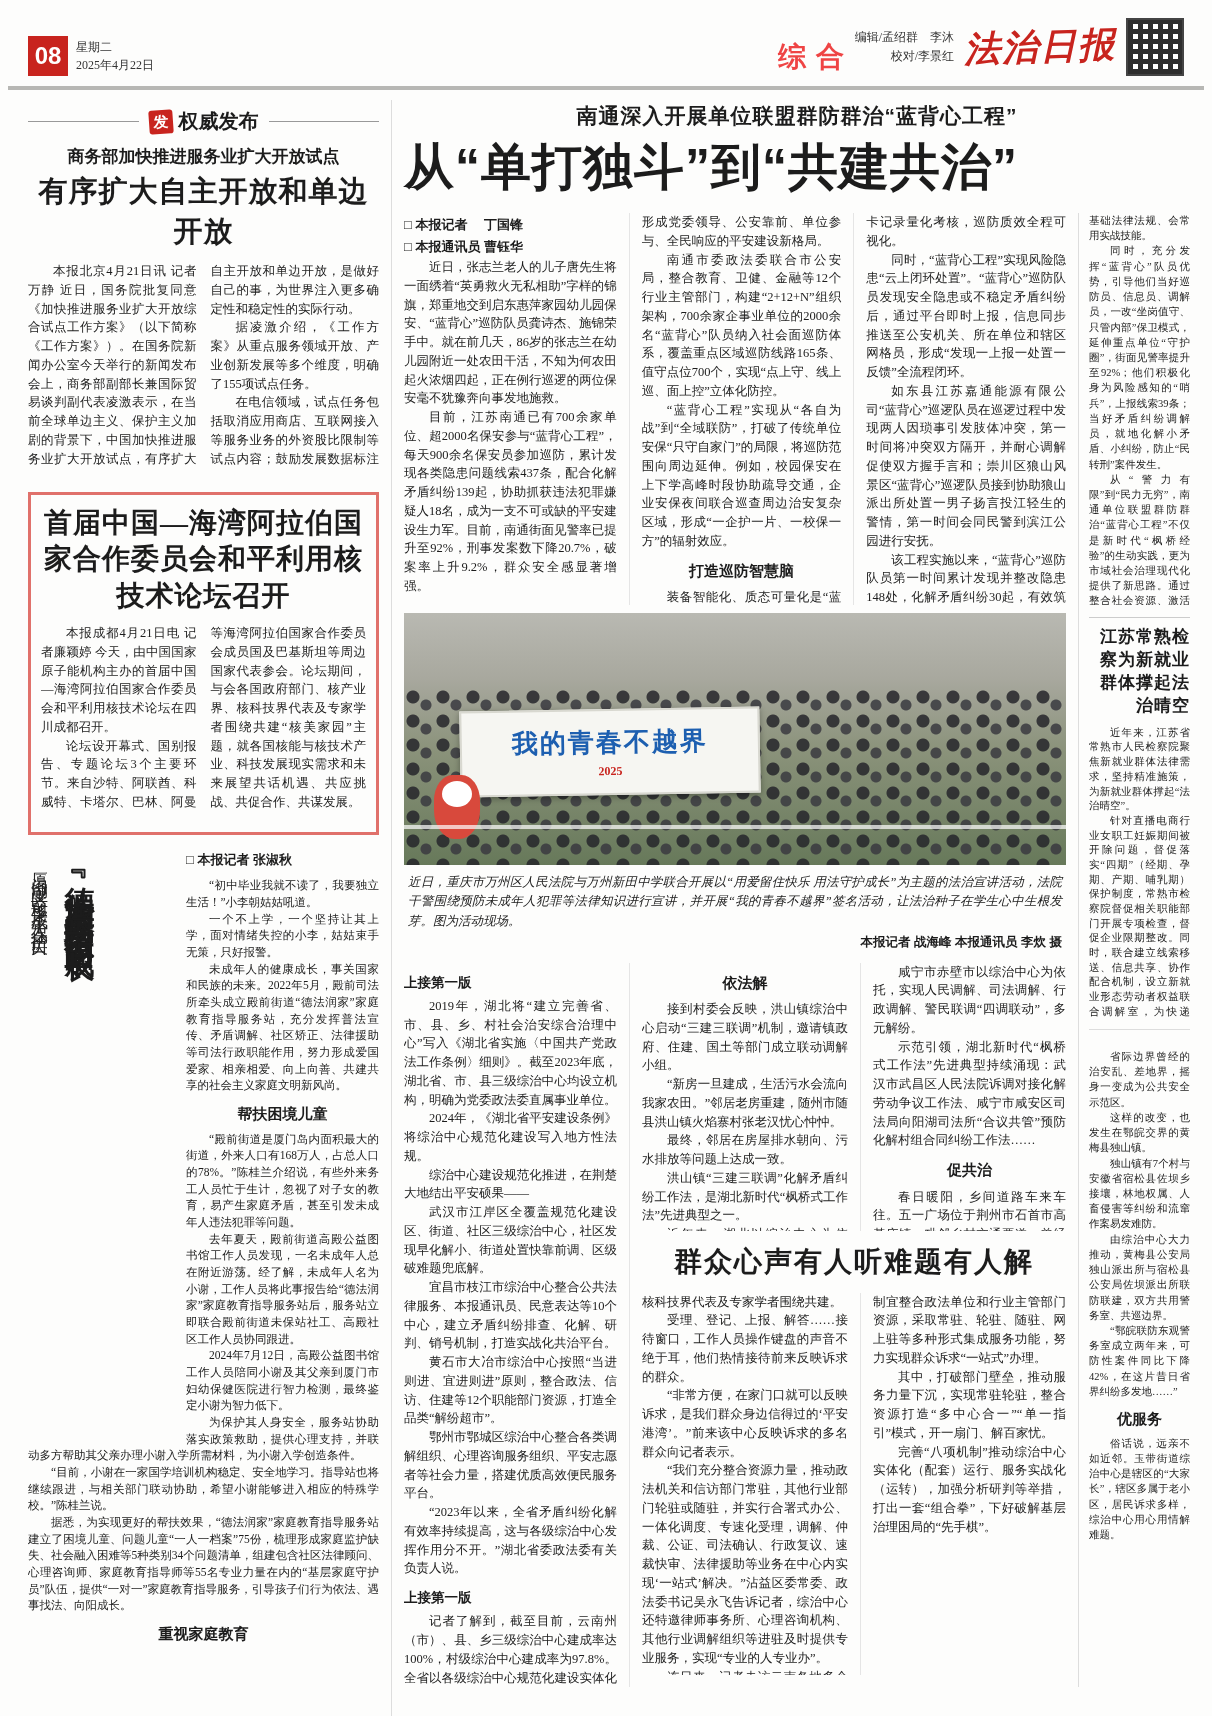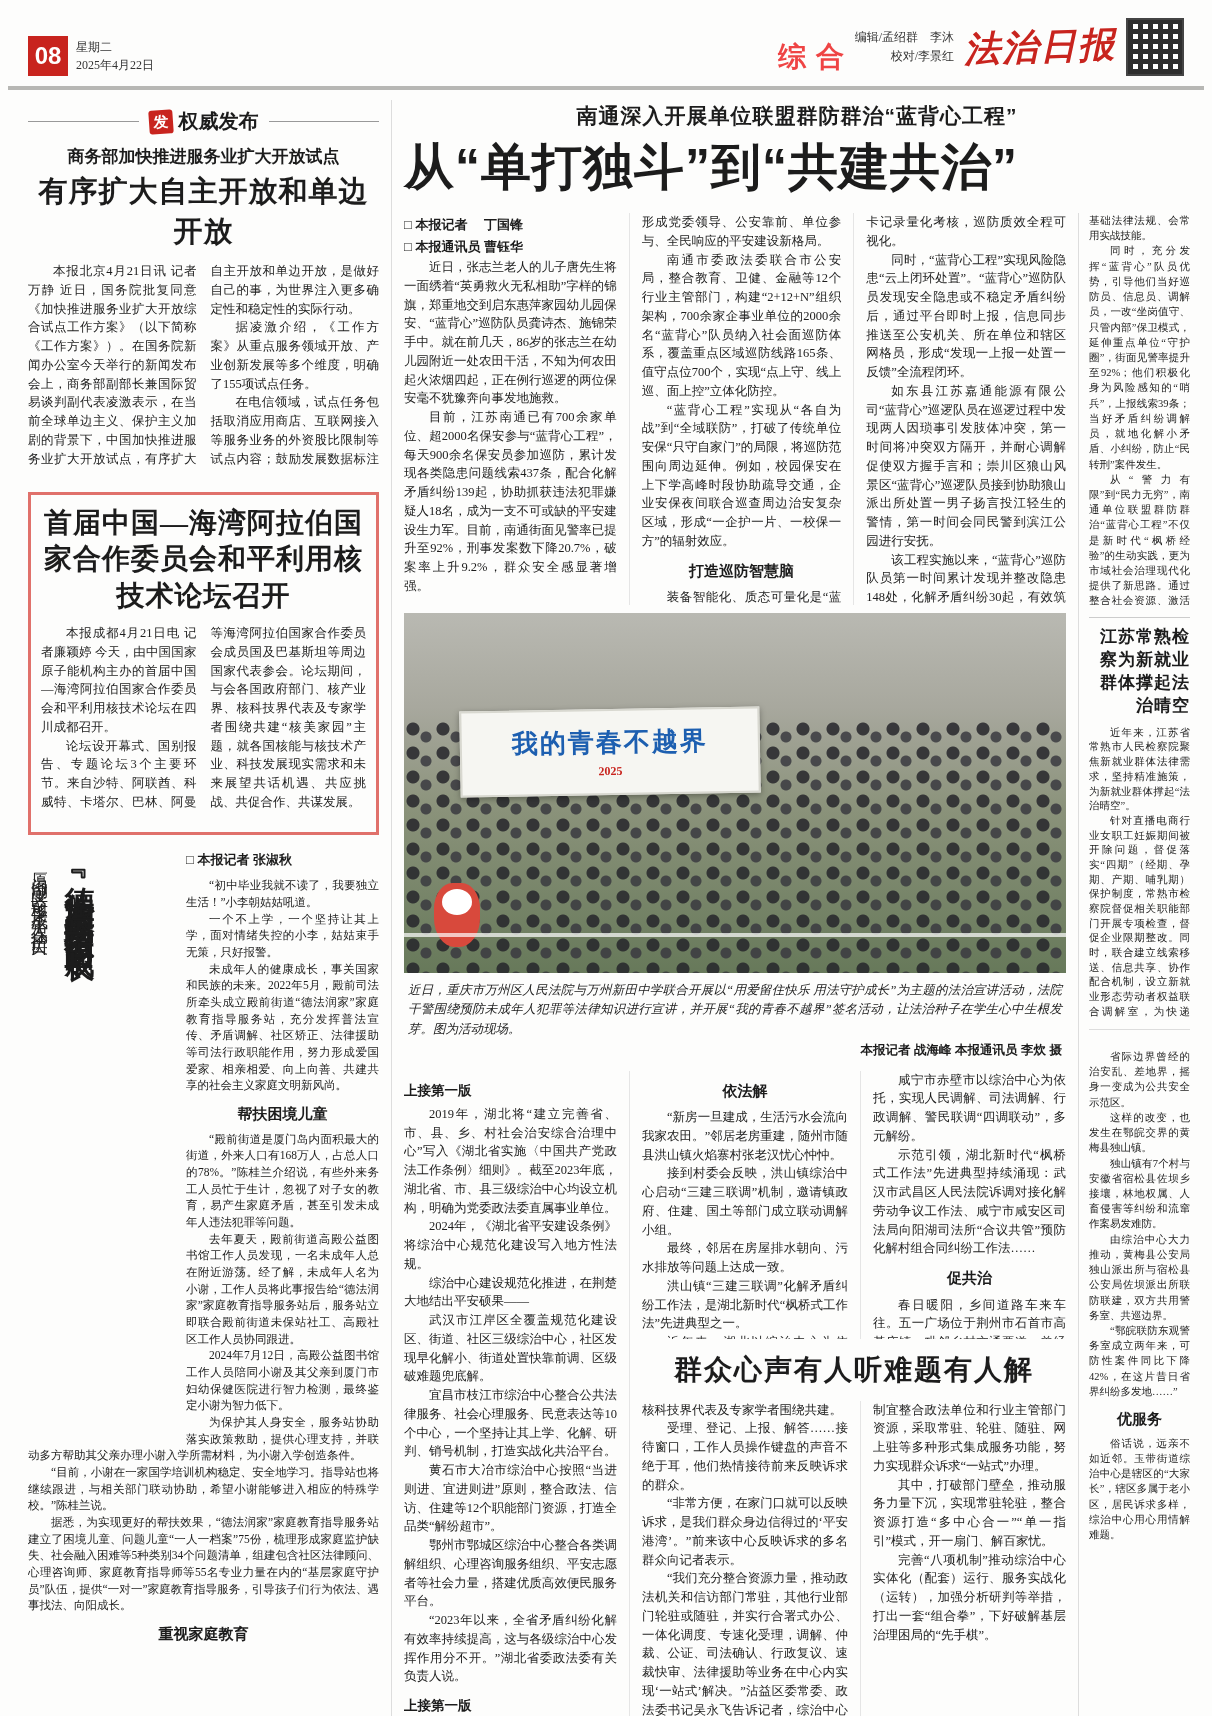--- a/index.html
+++ b/index.html
@@ -78,21 +78,21 @@
            font-family:"Liberation Sans",sans-serif; margin:4px 0 12px 0; }
   .m-row { display:flex; gap:12px; }
   .m-left { width:662px; flex:none; }
   .rail { flex:1; min-width:0; border-left:1px solid #ddd; padding-left:10px; }
   .m-cols { display:grid; grid-template-columns:1fr 1fr 1fr; column-gap:12px;
             height:392px; overflow:hidden; }
   .m-cols > div + div { border-left:1px solid #e5e5e5; padding-left:12px; }
   .rail-col4 { height:392px; overflow:hidden; }
   .rail-col4 p.blk, .rail-colD p.blk { font-size:10.5px; line-height:1.45; }
   
-  .photo { margin-top:8px; height:360px; position:relative; overflow:hidden;
+  .photo { margin-top:8px; height:252px; position:relative; overflow:hidden;
            background:linear-gradient(#b9b9b2 0%, #a8a89e 26%, #8a927a 55%, #67795a 100%);text-align:center; }
   .crowd { position:absolute; left:0; right:0; top:30%; bottom:0;
            background:
             radial-gradient(circle 7px at 9px 8px, #26262b 6px, transparent 7px),
             radial-gradient(circle 6px at 22px 16px, #3a3a40 5px, transparent 6px);
            background-size:30px 24px; opacity:.85; }
   .banner { position:absolute; left:56px; top:96px; width:300px; height:86px; background:#f6f6f2;
            border:2px solid #d8d8d0; transform:rotate(-1deg); display:flex; flex-direction:column;
            align-items:center; justify-content:center; gap:4px; box-shadow:0 2px 6px rgba(0,0,0,.35); }
   .banner-main { color:#1d5fb0; font-weight:bold; font-size:26px; letter-spacing:2px; }
@@ -242,33 +242,33 @@
             <div class="credit">本报记者 战海峰 本报通讯员 李炊 摄</div>
           </div>
 
           <div class="bottom">
             <div class="b-colA flow">
                 <p class="blk t-label">上接第一版</p>
                 <p class="blk t-p">2019年，湖北将“建立完善省、市、县、乡、村社会治安综合治理中心”写入《湖北省实施〈中国共产党政法工作条例〉细则》。截至2023年底，湖北省、市、县三级综治中心均设立机构，明确为党委政法委直属事业单位。</p>
                 <p class="blk t-p">2024年，《湖北省平安建设条例》将综治中心规范化建设写入地方性法规。</p>
                 <p class="blk t-p">综治中心建设规范化推进，在荆楚大地结出平安硕果——</p>
                 <p class="blk t-p">武汉市江岸区全覆盖规范化建设区、街道、社区三级综治中心，社区发现早化解小、街道处置快靠前调、区级破难题兜底解。</p>
-                <p class="blk t-p">宜昌市枝江市综治中心整合公共法律服务、社会心理服务、民意表达等10个中心，一个坚持让其上学、化解、研判、销号机制，打造实战化共治平台。</p>
+                <p class="blk t-p">宜昌市枝江市综治中心整合公共法律服务、本报通讯员、民意表达等10个中心，建立矛盾纠纷排查、化解、研判、销号机制，打造实战化共治平台。</p>
                 <p class="blk t-p">黄石市大冶市综治中心按照“当进则进、宜进则进”原则，整合政法、信访、住建等12个职能部门资源，打造全品类“解纷超市”。</p>
                 <p class="blk t-p">鄂州市鄂城区综治中心整合各类调解组织、心理咨询服务组织、平安志愿者等社会力量，搭建优质高效便民服务平台。</p>
                 <p class="blk t-p">“2023年以来，全省矛盾纠纷化解有效率持续提高，这与各级综治中心发挥作用分不开。”湖北省委政法委有关负责人说。</p>
                 <p class="blk t-label">上接第一版</p>
                 <p class="blk t-p">记者了解到，截至目前，云南州（市）、县、乡三级综治中心建成率达100%，村级综治中心建成率为97.8%。全省以各级综治中心规范化建设实体化运行为载体，以“化解矛盾风险 维护社会稳定”专项治理为抓手，建立省级政法部门分管领导挂联州（市）工作机制，统筹推进命案防控、特殊群体服务管理等工作，矛盾纠纷化解质效不断提高，社会治安状况不断改善。2024年，全省刑事立案数同比下降24.5%，命案立案数同比下降10.68%，人民群众对全省法治建设综合满意率达97.6%，对扫黑除恶斗争成效满意度达97.03%，群众安全感满意度达97.25%，再创历史新高。</p>
               </div>
             <div class="b-bc">
               <div class="b-grid b-top">
                 <div class="flow">
                     <p class="blk t-sub">依法解</p>
+                    <p class="blk t-p">接到村委会反映，洪山镇综治中心启动“三建三联调”机制，邀请镇政府、住建、国土等部门成立联动调解小组。</p>
                     <p class="blk t-p">“新房一旦建成，生活污水会流向我家农田。”邻居老房重建，随州市随县洪山镇火焰寨村张老汉忧心忡忡。</p>
-                    <p class="blk t-p">接到村委会反映，洪山镇综治中心启动“三建三联调”机制，邀请镇政府、住建、国土等部门成立联动调解小组。</p>
                     <p class="blk t-p">最终，邻居在房屋排水朝向、污水排放等问题上达成一致。</p>
                     <p class="blk t-p">洪山镇“三建三联调”化解矛盾纠纷工作法，是湖北新时代“枫桥式工作法”先进典型之一。</p>
                     <p class="blk t-p">近年来，湖北以综治中心为依托，充分运用调解、仲裁、行政裁决、行政复议、诉讼、法律监督等法治方式，推动在法治轨道上定分止争。</p>
                   </div>
                 <div class="flow">
                     <p class="blk t-p">咸宁市赤壁市以综治中心为依托，实现人民调解、司法调解、行政调解、警民联调“四调联动”，多元解纷。</p>
                     <p class="blk t-p">示范引领，湖北新时代“枫桥式工作法”先进典型持续涌现：武汉市武昌区人民法院诉调对接化解劳动争议工作法、咸宁市咸安区司法局向阳湖司法所“合议共管”预防化解村组合同纠纷工作法……</p>
                     <p class="blk t-sub">促共治</p>
                     <p class="blk t-p">春日暖阳，乡间道路车来车往。五一广场位于荆州市石首市高基庙镇，毗邻乡村交通要道，曾经路边违建多、车行杂乱，视线遮阻，加上岔路多，事故频发。</p>
                   </div>

